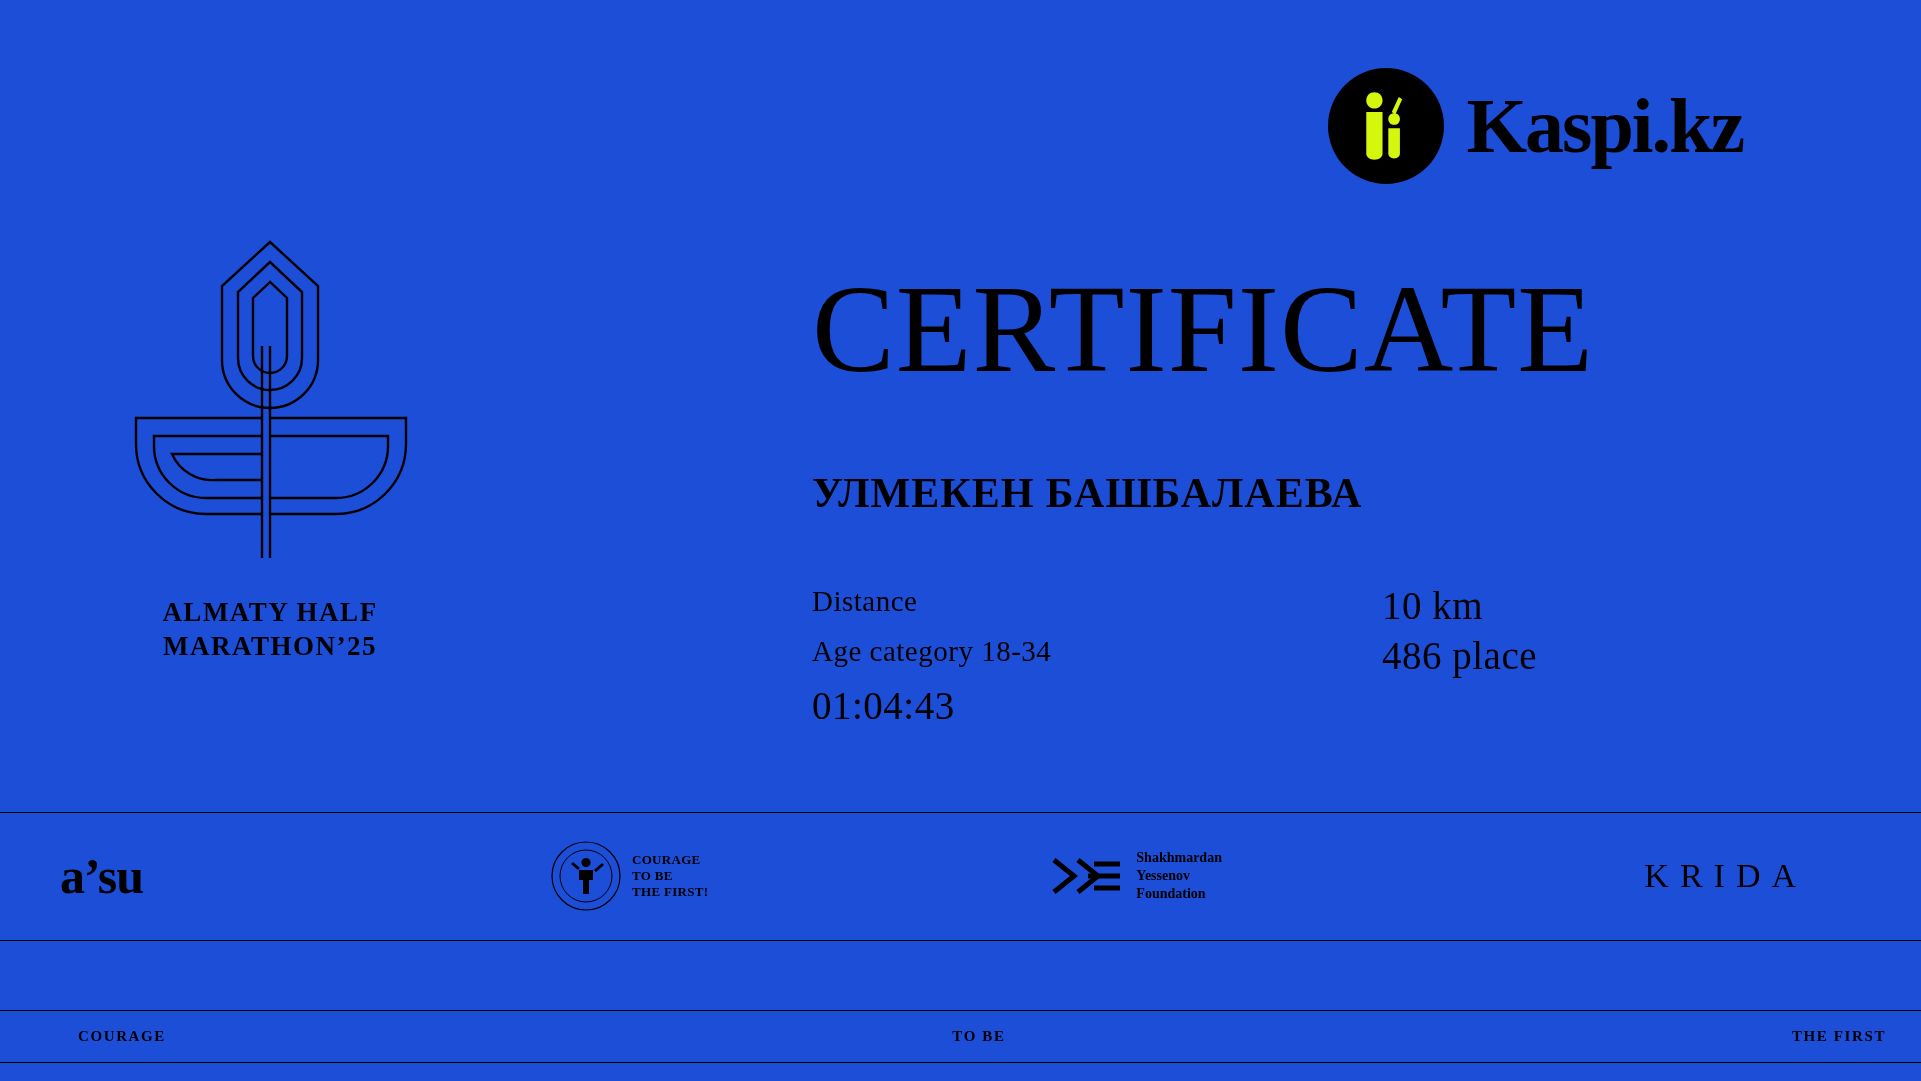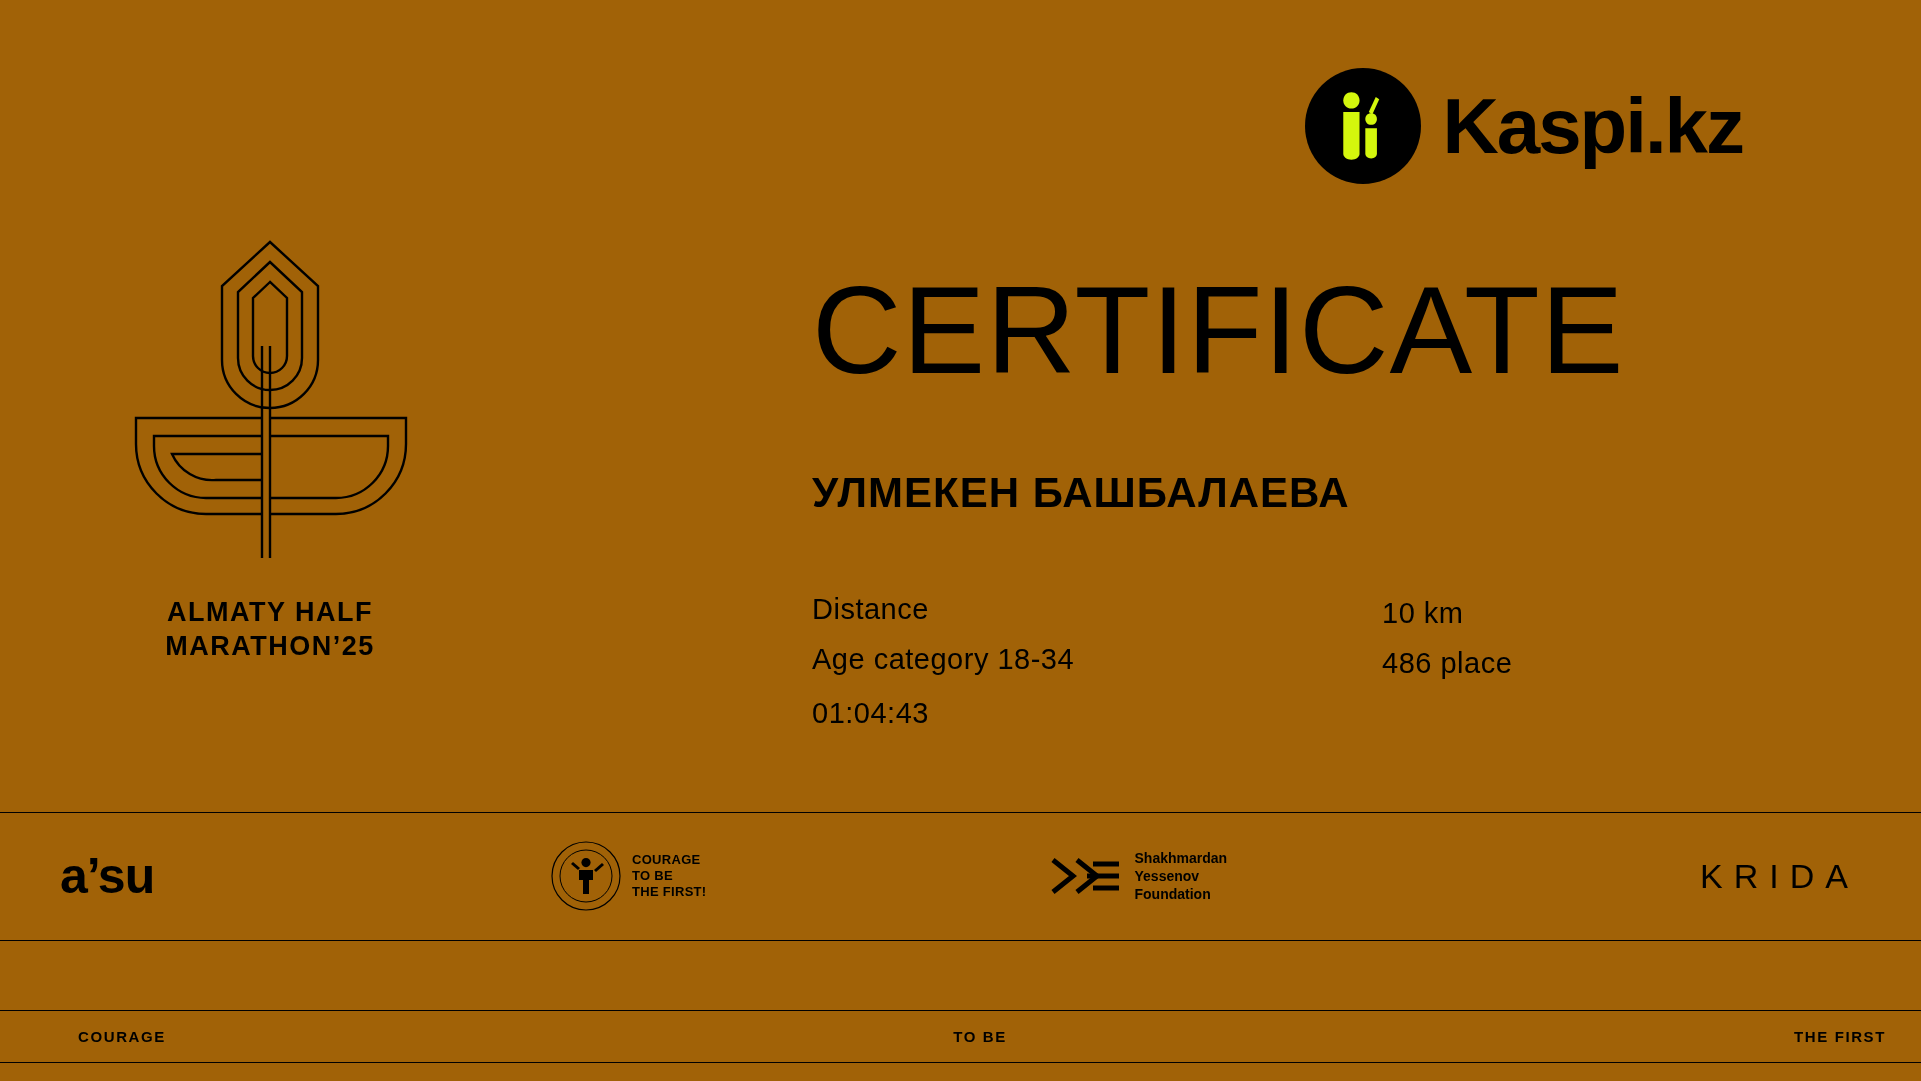--- a/index.html
+++ b/index.html
@@ -12,21 +12,22 @@
     height: 1081px;
     overflow: hidden;
     font-family: "Liberation Sans", sans-serif;
     color: #000;
     position: relative;
   }
 
   .certificate {
     position: absolute;
     inset: 0;
-    background: #a16207;
+    background: #1d4ed8;
+    font-family: Liberation Serif, serif;
   }
 
   
   .kaspi-logo {
     position: absolute;
     top: 68px;
     right: 178px;
     display: flex;
     align-items: center;
     gap: 22px;
@@ -88,30 +89,30 @@
     letter-spacing: 1px;
     line-height: 1;
   }
 
   .results {
     margin-top: 62px;
     width: 100%;
   }
   .result-row {
     display: flex;
-    align-items: flex-end;
+    align-items: center;
     height: 50px;
   }
   .result-label {
     width: 570px;
     font-size: 29px;
     letter-spacing: 0.5px;
   }
   .result-value {
-    font-size: 29px;
+    font-size: 39px;
     letter-spacing: 0.5px;
     position: relative;
     top: 4px;
   }
 
   
   .rule {
     position: absolute;
     left: 0;
     right: 0;
@@ -169,21 +170,21 @@
     justify-content: space-between;
   }
   .syf-text {
     font-size: 14px;
     font-weight: 700;
     line-height: 1.3;
     white-space: pre-line;
   }
   .sponsor-krida {
     margin-left: auto;
-    margin-right: 62px;
+    margin-right: 114px;
     text-align: center;
   }
   .krida-word {
     font-size: 34px;
     font-weight: 400;
     letter-spacing: 11px;
     line-height: 1;
   }
 
   

